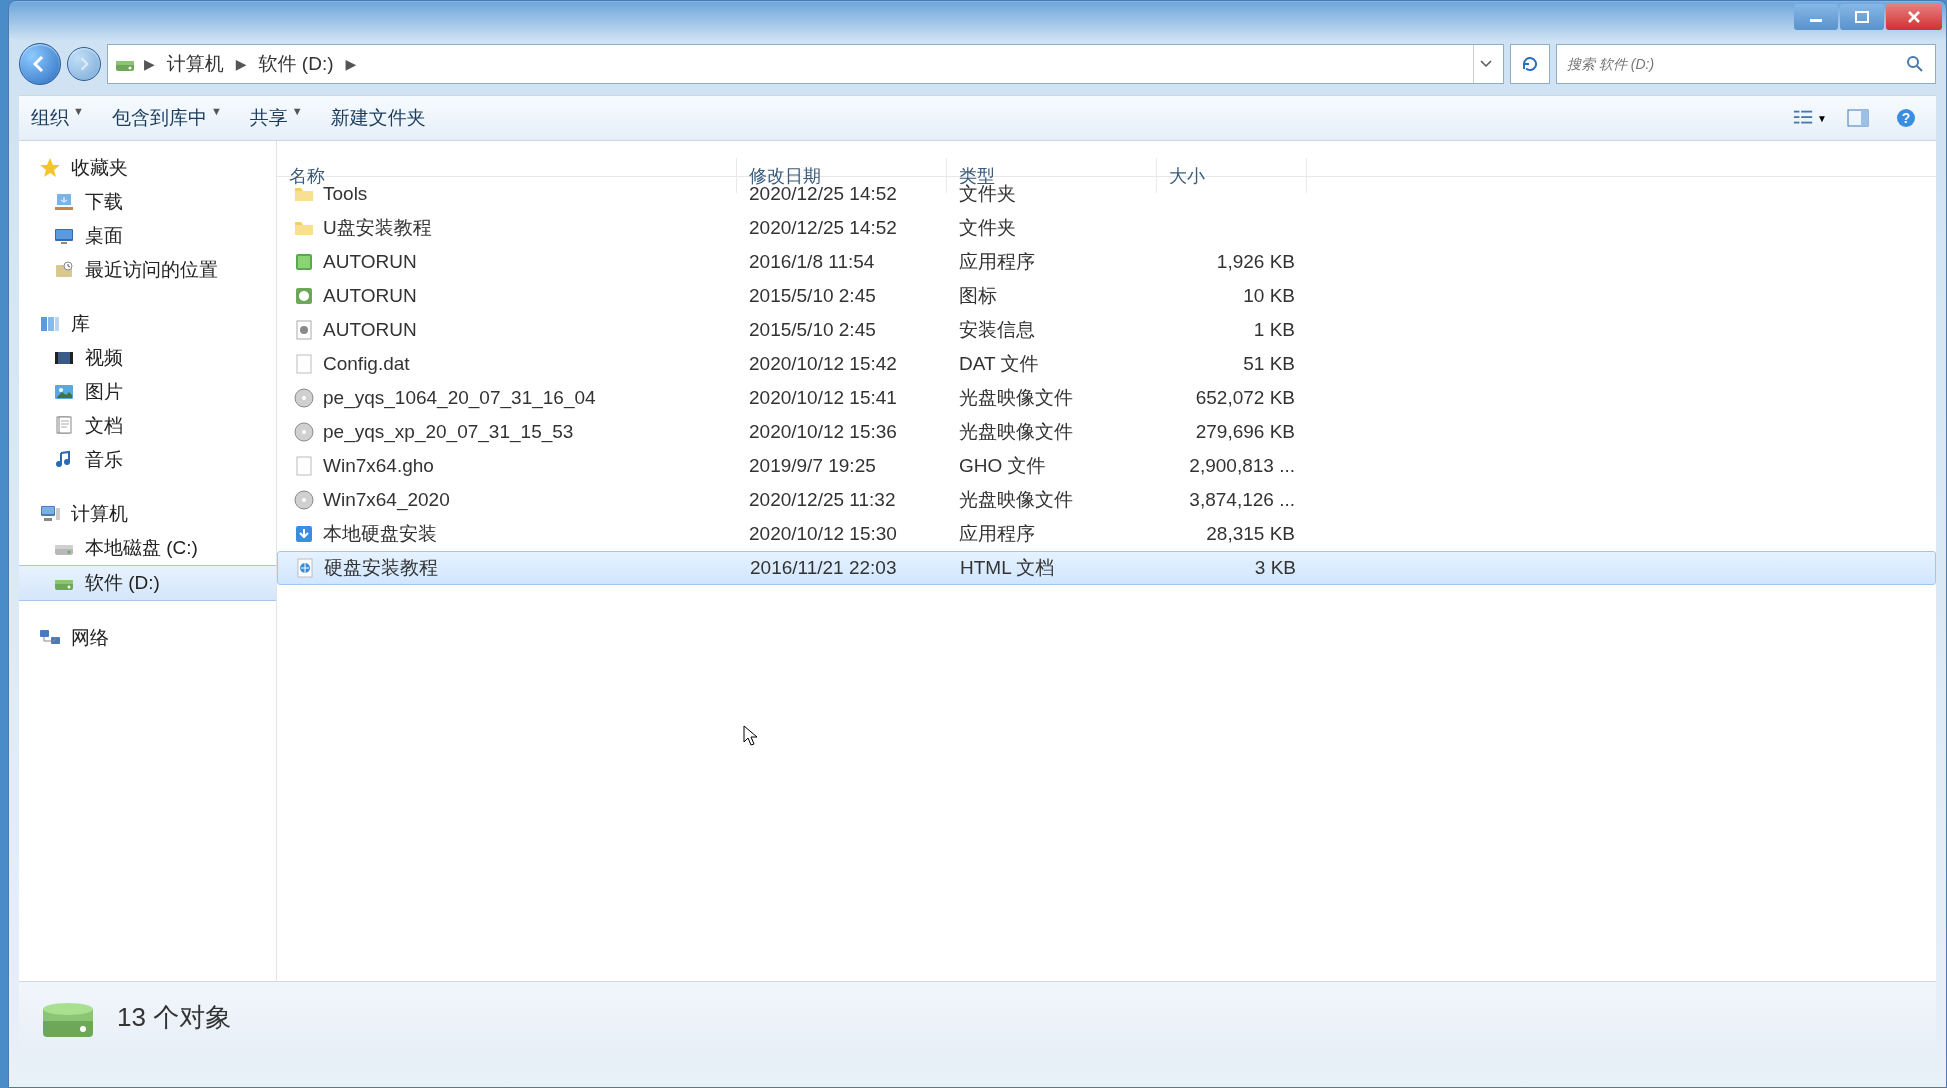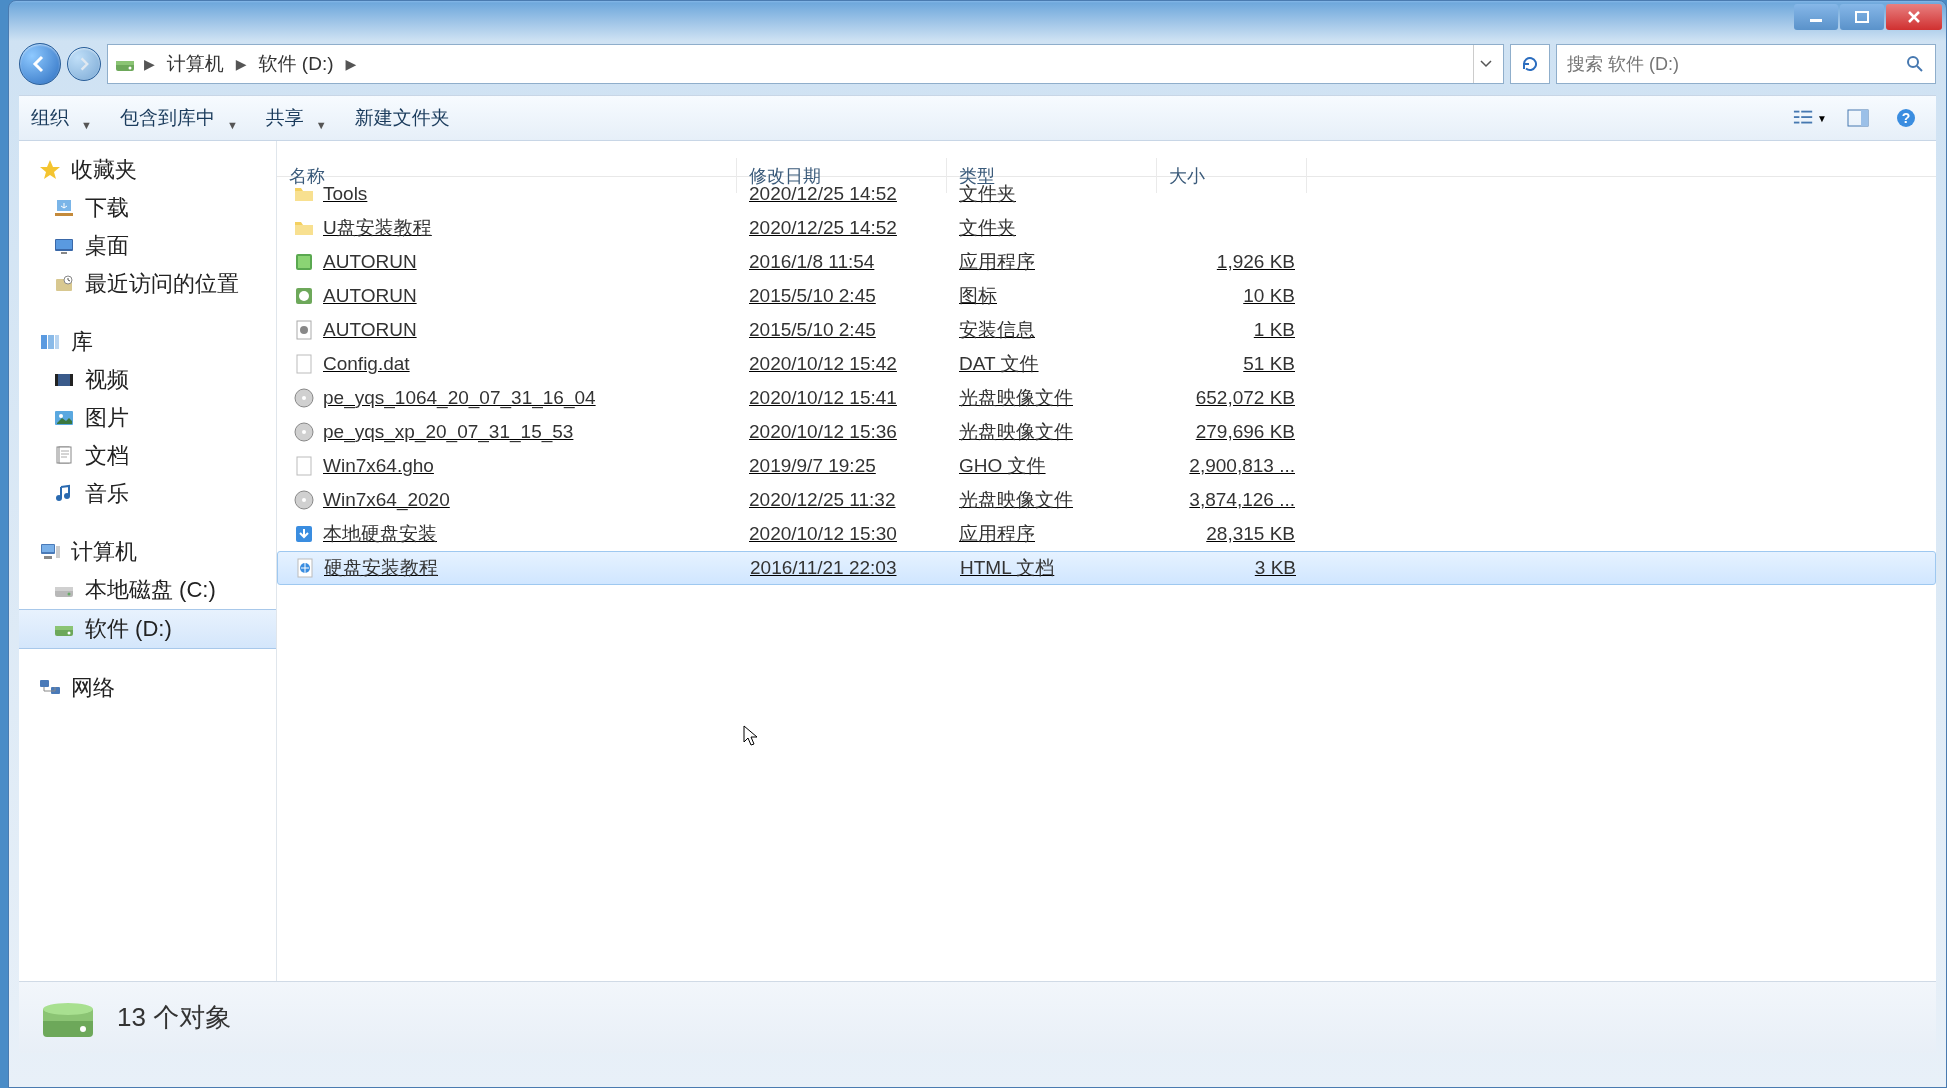--- a/index.html
+++ b/index.html
@@ -37,56 +37,56 @@
 .addressbar {
   flex: 1; height: 40px; background: #fff; border: 1px solid #8faecb;
   display: flex; align-items: center; padding: 0 6px; gap: 6px;
 }
 .addr-icon { width: 22px; height: 22px; }
 .crumb { font-size: 19px; color: #333; padding: 0 4px; }
 .crumb-sep { font-size: 14px; color: #555; padding: 0 2px; }
 .addr-drop { margin-left: auto; width: 24px; height: 100%; display:flex; align-items:center; justify-content:center; border-left: 1px solid #ccc; }
 .addr-refresh { width: 40px; height: 40px; background:#fff; border:1px solid #8faecb; display:flex; align-items:center; justify-content:center; }
 .searchbox { width: 380px; height: 40px; background: #fff; border: 1px solid #8faecb; display: flex; align-items: center; padding: 0 10px; }
-.searchbox input { border: none; outline: none; flex: 1; font-size: 18px; color: #4c1d95; }
+.searchbox input { border: none; outline: none; flex: 1; font-size: 14px; font-style: italic; color: #4c1d95; }
 .searchbox .sicon { width: 20px; height: 20px; }
 
 .toolbar {
   height: 46px; background: linear-gradient(to bottom,#f7fbff,#e6eff8);
   border-top: 1px solid #c8d6e6; border-bottom: 1px solid #c8d6e6;
   margin: 0 10px; display: flex; align-items: center; padding: 0 12px; gap: 28px;
 }
-.tb-item { font-size: 19px; color: #1a3b5c; display: flex; align-items: flex-end; gap: 12px; cursor: pointer; }
+.tb-item { font-size: 19px; color: #1a3b5c; display: flex; align-items: flex-start; gap: 4px; cursor: pointer; }
 .tb-item .drop { font-size: 11px; color: #555; }
 .tb-right { margin-left: auto; display: flex; gap: 12px; align-items: center; }
 .tb-iconbtn { width: 36px; height: 30px; display: flex; align-items: center; justify-content: center; border: 1px solid transparent; border-radius: 3px; }
 
 .body-area { display: flex; margin: 0 10px; height: 840px; background: #fff; }
 
 .sidebar {
   width: 258px; border-right: 1px solid #e0e6ec; padding: 10px 0; overflow: hidden;
 }
 .sb-group { margin-bottom: 20px; }
-.sb-item { display: flex; align-items: center; gap: 10px; padding: 4px 10px 4px 34px; font-size: 22px; color: #222; cursor: pointer; }
+.sb-item { display: flex; align-items: center; gap: 10px; padding: 4px 10px 4px 34px; font-size: 19px; color: #222; cursor: pointer; }
 .sb-item.header { padding-left: 20px; font-weight: normal; }
 .sb-item.selected { background: linear-gradient(to bottom,#e8f2fd,#d4e6fb); border: 1px solid #a8c8ea; border-left: none; border-right: none; }
 .sb-ico { width: 22px; height: 22px; display: inline-flex; align-items: center; justify-content: center; }
 
 .filelist { flex: 1; display: flex; flex-direction: column; }
 .fl-header {
   display: flex; height: 36px; border-bottom: 1px solid #e8e8e8;
   font-size: 18px; color: #3a5a7a; align-items: center;
 }
 .fl-header .col { padding: 0 12px; border-right: 1px solid #eaeaea; height: 100%; display: flex; align-items: center; margin-top: 34px; }
 .col-name { width: 460px; }
 .col-date { width: 210px; }
 .col-type { width: 210px; }
 .col-size { width: 150px; justify-content: flex-start; }
 
-.fl-rows { flex: 1; overflow: auto; text-decoration: underline; }
+.fl-rows { flex: 1; overflow: auto; }
 .fl-row { display: flex; height: 34px; align-items: center; padding-left: 4px; }
 .fl-row.selected { background: linear-gradient(to bottom,#e6f2ff,#d0e6ff); border: 1px solid #9ec8f0; border-radius: 3px; }
 .fl-row .cell { font-size: 19px; color: #333; padding: 0 12px; }
 .cell-name { width: 456px; display: flex; align-items: center; gap: 8px; }
 .cell-date { width: 210px; color: #555; }
 .cell-type { width: 210px; color: #555; }
 .cell-size { width: 150px; text-align: right; color: #555; }
 .file-ico { width: 22px; height: 22px; display: inline-flex; align-items: center; justify-content: center; }
 
 .statusbar {

